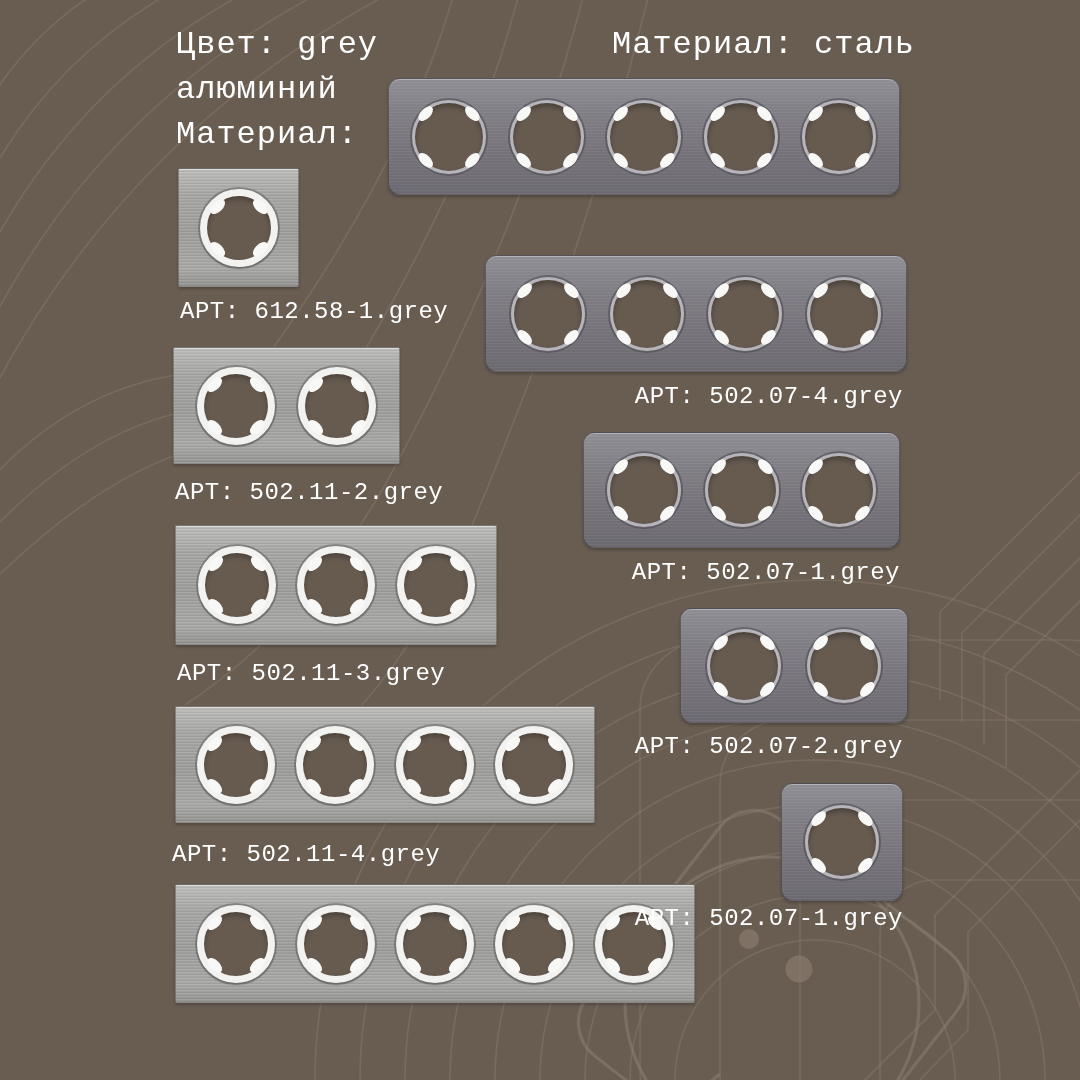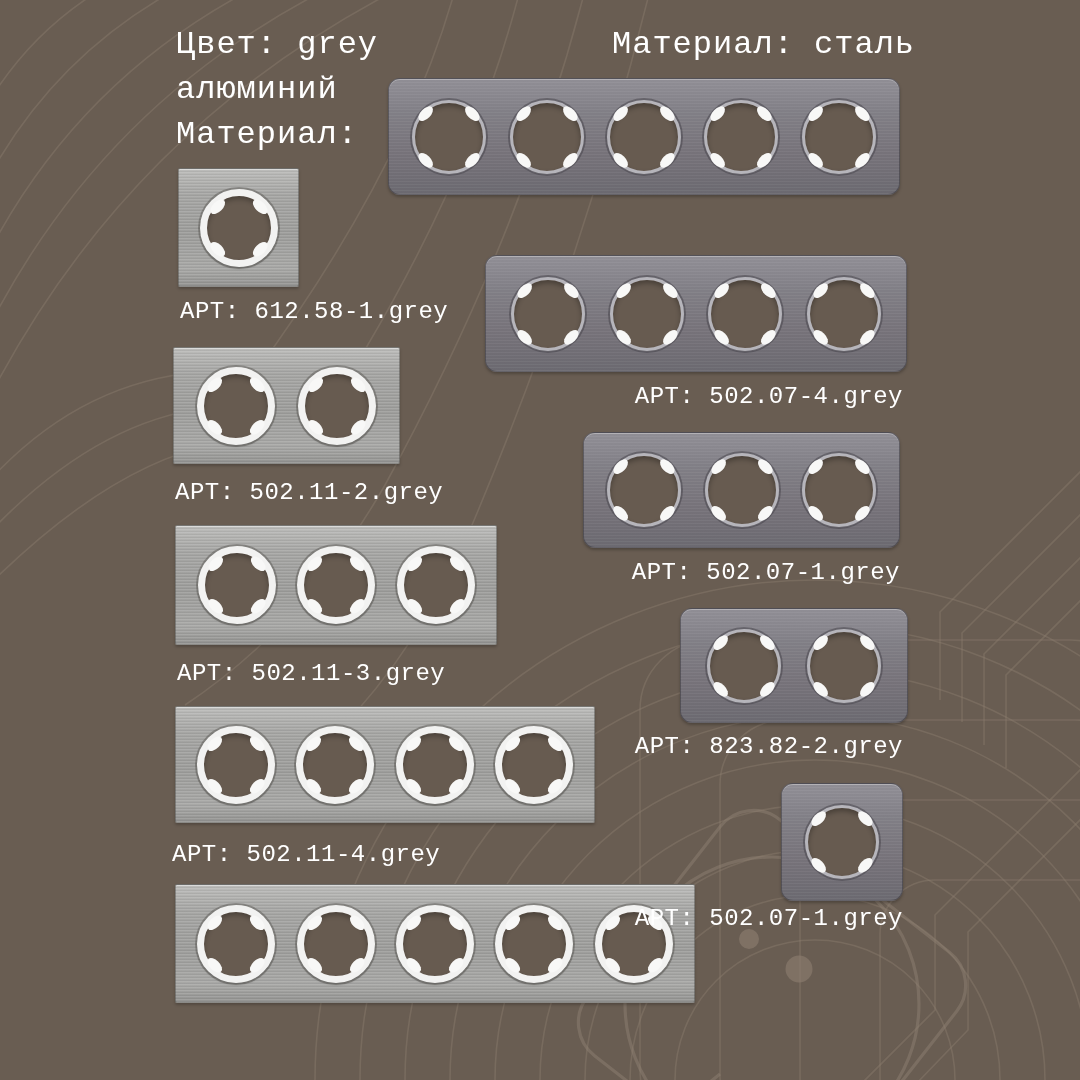--- a/index.html
+++ b/index.html
@@ -327,21 +327,21 @@
         <i class="tab" style="--a: 225deg;"></i>
         <i class="tab" style="--a: 315deg;"></i>
       </div>
       <div class="hole">
         <i class="tab" style="--a: 45deg;"></i>
         <i class="tab" style="--a: 135deg;"></i>
         <i class="tab" style="--a: 225deg;"></i>
         <i class="tab" style="--a: 315deg;"></i>
       </div>
     </div>
-  <div class="art" style="right:177px;top:733px">АРТ: 823.82-2.grey</div>
+  <div class="art" style="right:177px;top:733px">АРТ: 502.07-2.grey</div>
 
   <div class="frame steel" style="left:781px;top:783px;width:122px;height:118px">
       <div class="hole">
         <i class="tab" style="--a: 45deg;"></i>
         <i class="tab" style="--a: 135deg;"></i>
         <i class="tab" style="--a: 225deg;"></i>
         <i class="tab" style="--a: 315deg;"></i>
       </div>
     </div>
   <div class="art" style="right:177px;top:905px">АРТ: 502.07-1.grey</div>

